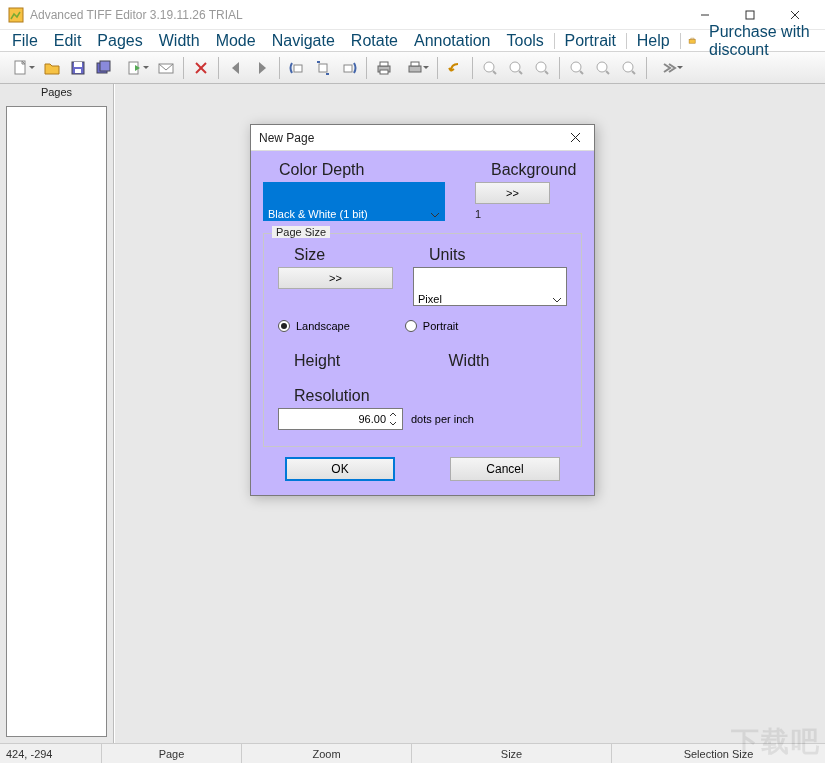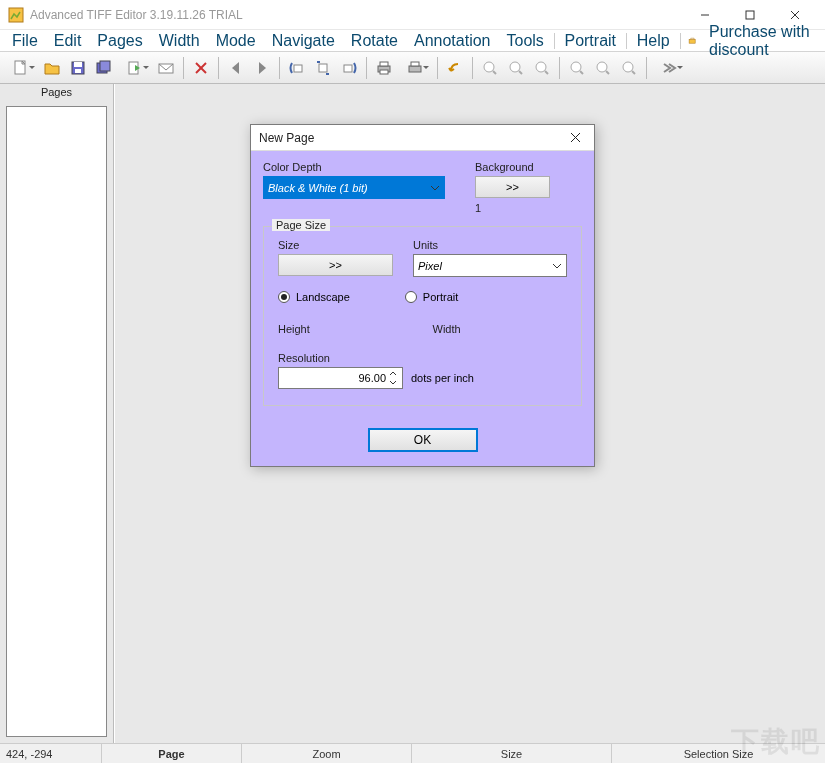--- a/index.html
+++ b/index.html
@@ -36,22 +36,22 @@
 .statusbar { height: 20px; background: #f0f0f0; border-top: 1px solid #ccc; display: flex; font-size: 11px; color: #333; }
 .status-cell { border-right: 1px solid #ccc; display: flex; align-items: center; justify-content: center; padding: 0 6px; }
 
 
 .dialog { position: absolute; left: 250px; top: 124px; width: 345px; background: #c4b5fd; border: 1px solid #7a7a7a; box-shadow: 2px 2px 12px rgba(0,0,0,0.25); }
 .dialog-title { height: 26px; background: #fff; display: flex; align-items: center; padding: 0 8px; font-size: 12px; color: #222; border-bottom: 1px solid #ddd; }
 .dialog-title .spacer { flex: 1; }
 .dialog-title .x { width: 22px; height: 22px; display: flex; align-items: center; justify-content: center; }
 .dialog-body { padding: 10px 12px 14px 12px; }
 .dlg-row { display: flex; gap: 30px; }
-.dlg-label { font-size: 11px; color: #222; margin-bottom: 3px; display: block; }
-.select { height: 23px; border: 1px solid #0078d7; background: #fff; display: flex; align-items: center; padding: 0 4px; font-size: 11px; color: #000; position: relative; font-style: italic; }
+.dlg-label { font-size: 16px; color: #222; margin-bottom: 3px; display: block; margin-left: 16px; }
+.select { height: 39px; border: 1px solid #0078d7; background: #fff; display: flex; align-items: flex-end; padding: 0 4px; font-size: 11px; color: #000; position: relative; }
 .select.hl { background:#0078d7; }
 .select.hl .sel-text { background:#0078d7; color:#fff; }
 .select .chev { margin-left: auto; }
 .select.plain { border-color: #7a7a7a; }
 .btn-sm { height: 22px; width: 70px; border: 1px solid #adadad; background: linear-gradient(#f5f5f5,#e1e1e1); font-size: 11px; display: flex; align-items: center; justify-content: center; }
 .num-lbl { font-size: 11px; color: #222; margin-top: 4px; }
 
 .fieldset { border: 1px solid #c8c8c8; margin-top: 12px; padding: 12px 14px 16px 14px; position: relative; }
 .fieldset .legend { position: absolute; top: -8px; left: 8px; background: #f0f0f0; padding: 0 4px; font-size: 11px; color: #222; }
 .fs-row { display: flex; gap: 20px; margin-bottom: 14px; }
@@ -59,21 +59,21 @@
 .radio-row { display: flex; gap: 55px; margin: 6px 0 20px 0; font-size: 11px; align-items: center; }
 .radio { display: flex; align-items: center; gap: 6px; }
 .radio .bullet { width: 12px; height: 12px; border: 1px solid #555; border-radius: 50%; display: flex; align-items: center; justify-content: center; background:#fff;}
 .radio.checked .bullet::after { content: ""; width: 6px; height: 6px; background: #222; border-radius: 50%; }
 .spinner { display: flex; height: 22px; border: 1px solid #7a7a7a; background: #fff; align-items: center; padding: 0 2px 0 4px; width: 125px; font-size: 11px; }
 .spinner .val { flex: 1; }
 .spinner .spin-btns { width: 14px; display: flex; flex-direction: column; gap: 0; }
 .spinner .sb { height: 9px; display: flex; align-items: center; justify-content: center; }
 .dpi-row { display: flex; align-items: center; gap: 8px; text-align: right; }
 
-.dlg-buttons { display: flex; justify-content: center; gap: 55px; margin-top: 22px; }
+.dlg-buttons { display: flex; justify-content: center; gap: 55px; margin-top: 10px; }
 .dlg-btn { width: 110px; height: 24px; border: 1px solid #adadad; background: linear-gradient(#f5f5f5,#e1e1e1); font-size: 12px; display: flex; align-items: center; justify-content: center; }
 .dlg-btn.primary { border: 2px solid #0078d7; }
 
 
 .watermark { position: absolute; right: 4px; bottom: 2px; font-size: 28px; color: rgba(0,0,0,0.08); font-weight: bold; letter-spacing: 2px; pointer-events: none; }
 </style>
 </head>
 <body>
 
 <div class="titlebar">
@@ -266,21 +266,21 @@
 <div class="workspace">
   <div class="pages-panel">
     <div class="pages-panel-header">Pages</div>
     <div class="pages-thumbs"></div>
   </div>
   <div class="canvas"></div>
 </div>
 
 <div class="statusbar">
   <div class="status-cell" style="width:102px; justify-content:flex-start;">424, -294</div>
-  <div class="status-cell" style="width:140px;font-weight:bold;">Page</div>
+  <div class="status-cell" style="width:140px;">Page</div>
   <div class="status-cell" style="width:170px;">Zoom</div>
   <div class="status-cell" style="width:200px;">Size</div>
   <div class="status-cell" style="flex:1; border-right:none;">Selection Size</div>
 </div>
 
 <div class="dialog">
   <div class="dialog-title">
     <span>New Page</span>
     <span class="spacer"></span>
     <span class="x">
@@ -371,17 +371,20 @@
           </div>
           <span style="font-size:11px">dots per inch</span>
         </div>
       </div>
     </div>
 
     <div class="dlg-buttons">
       <div class="dlg-btn primary">
           <span>OK</span>
         </div>
+      <div class="dlg-btn">
+          <span>Cancel</span>
+        </div>
     </div>
   </div>
 </div>
 
 <div class="watermark">下载吧</div>
 
 </body></html>

